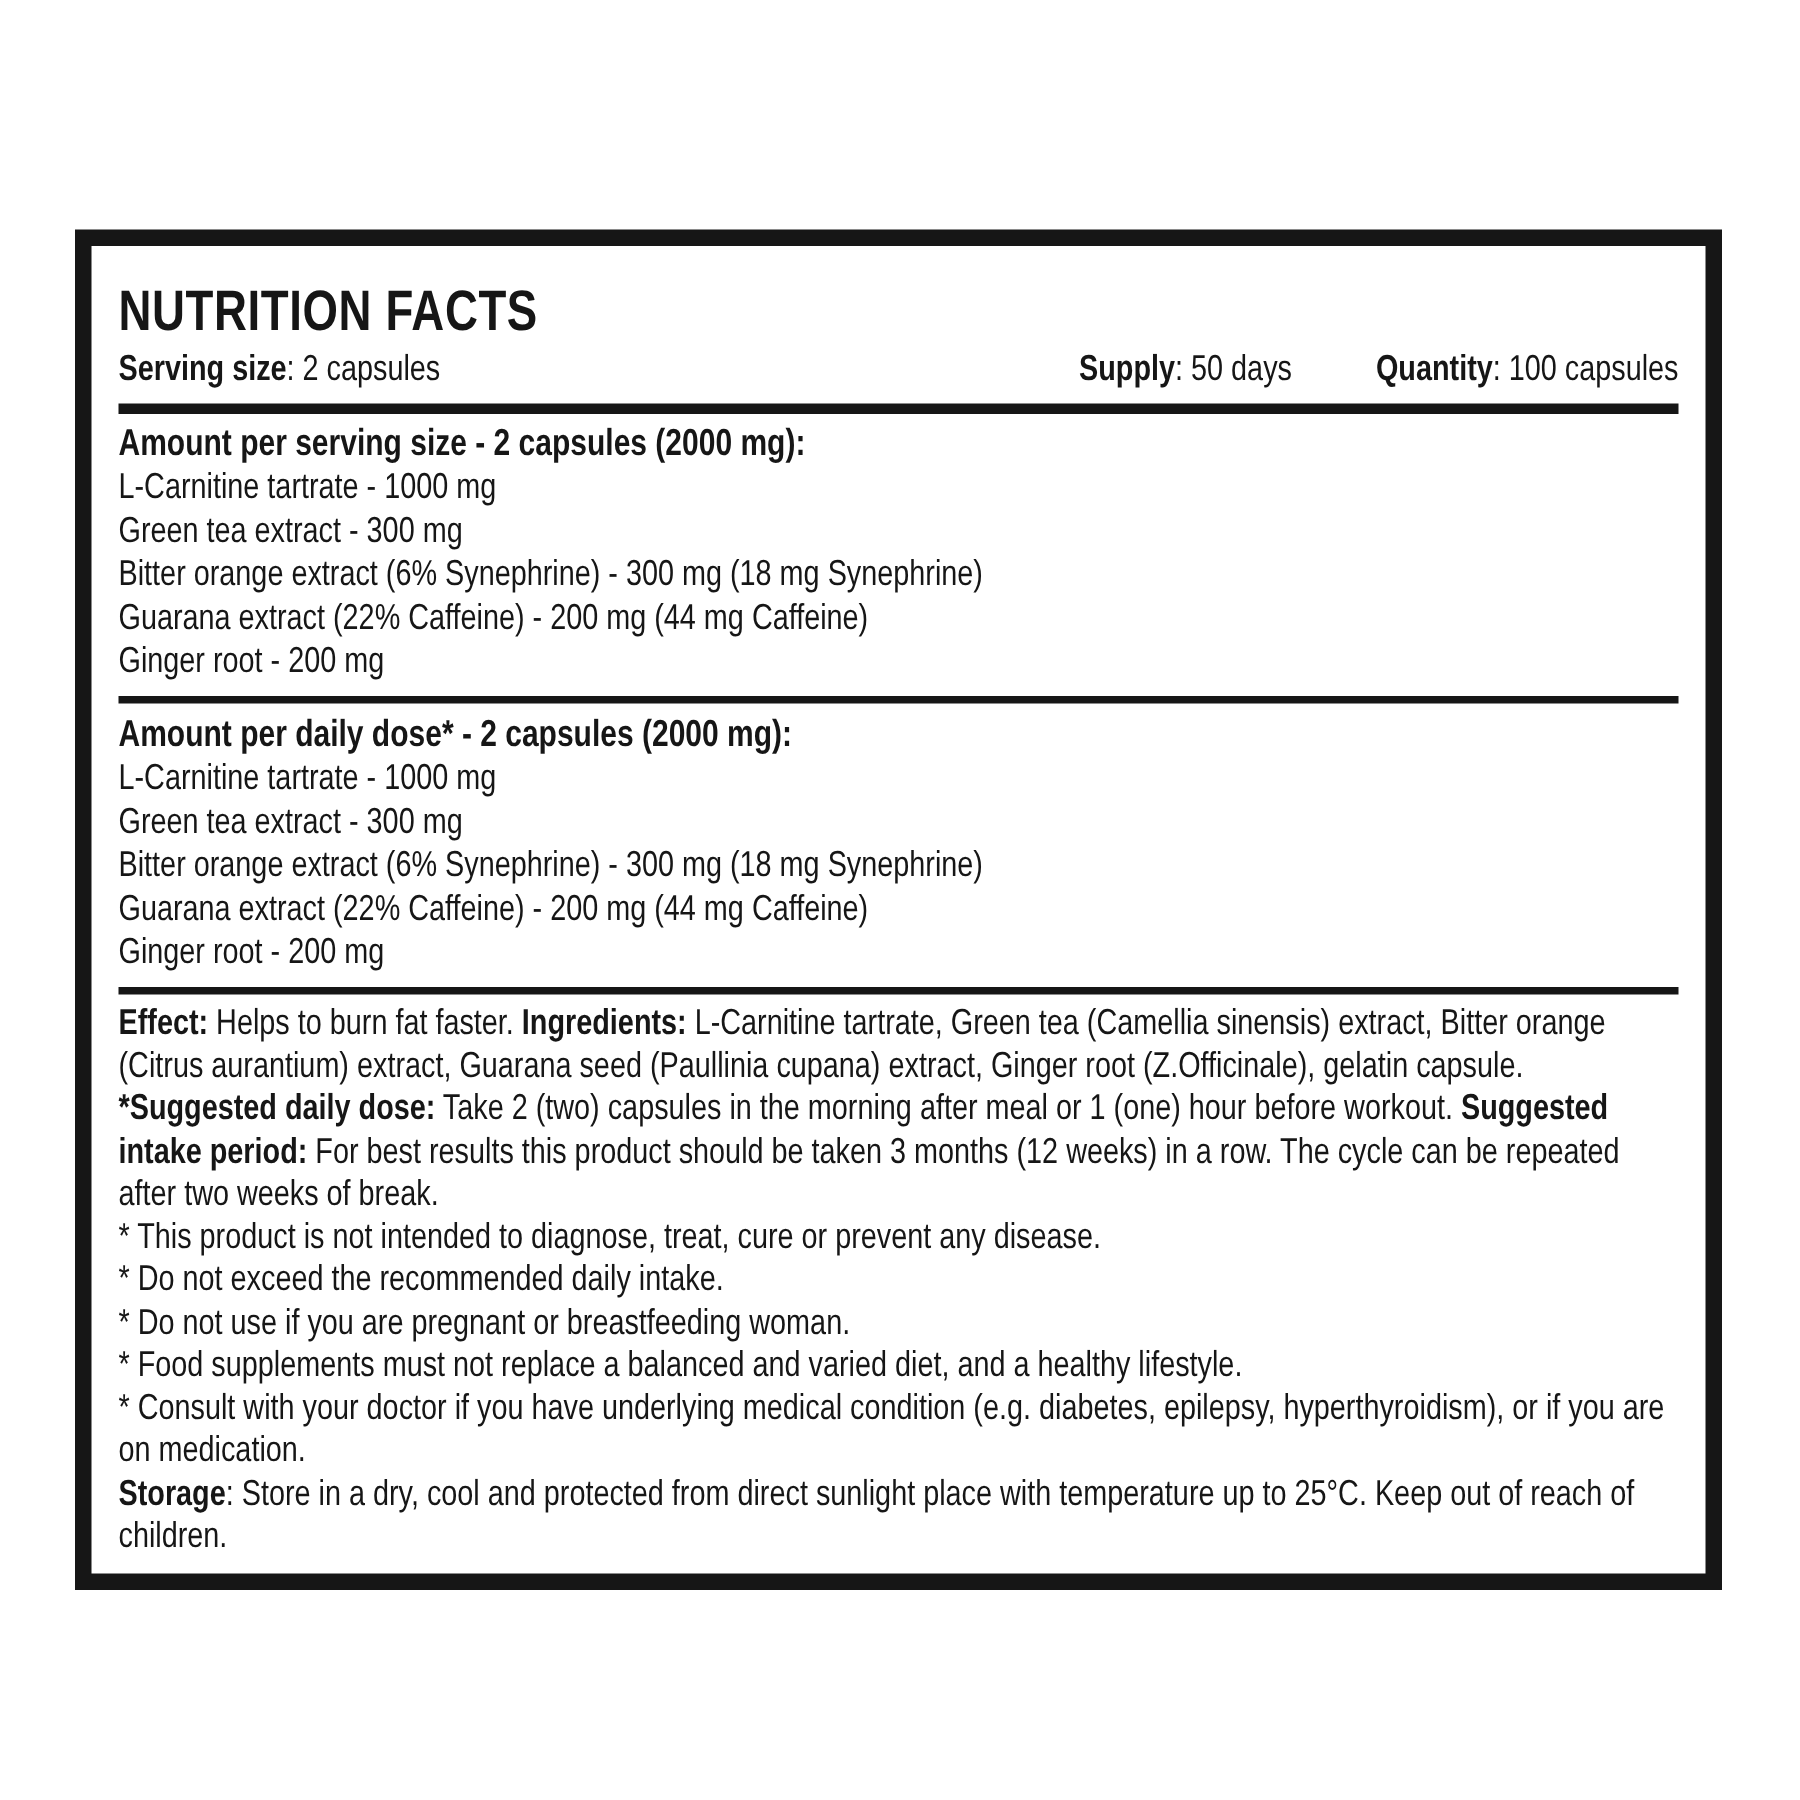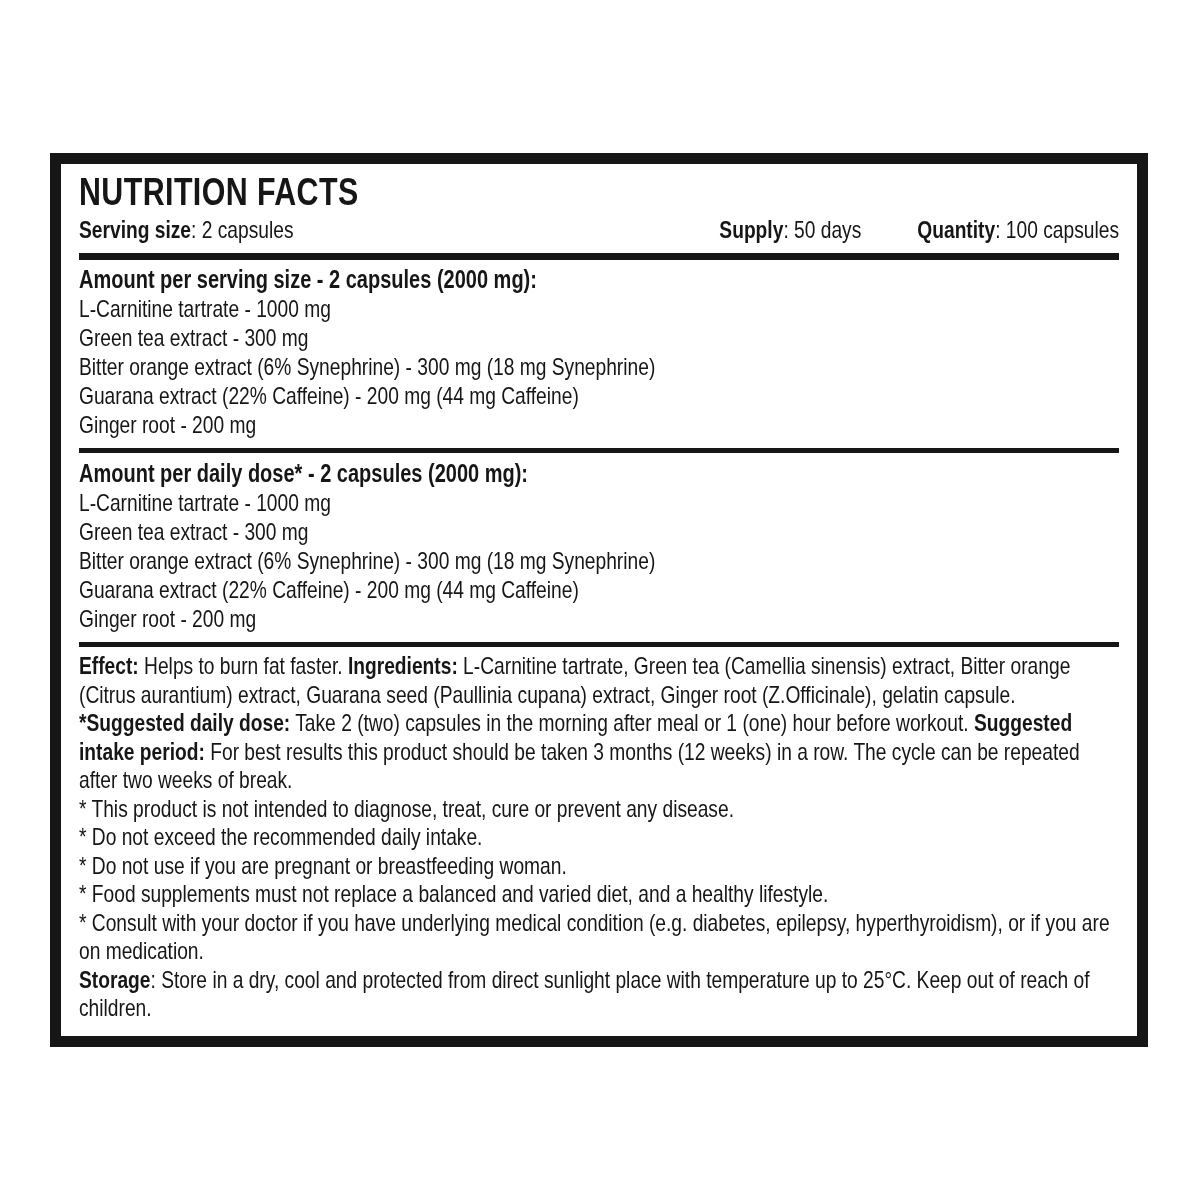--- a/index.html
+++ b/index.html
@@ -10,21 +10,21 @@
     font-family: "Liberation Sans", sans-serif;
     color: #161616;
   }
   .label {
     position: absolute;
     left: 50px; top: 153px;
     width: 1098px;
     min-height: 894px;
     border: 11px solid #161616;
     background: #ffffff;
-    padding: 5px 18px 10px 18px;
+    padding: 21px 18px 10px 18px;
     overflow: hidden;
   }
   
   .scale {
     width: 1300px;
     transform: scaleX(0.80);
     transform-origin: 0 0;
   }
   .title {
     font-size: 38px;

